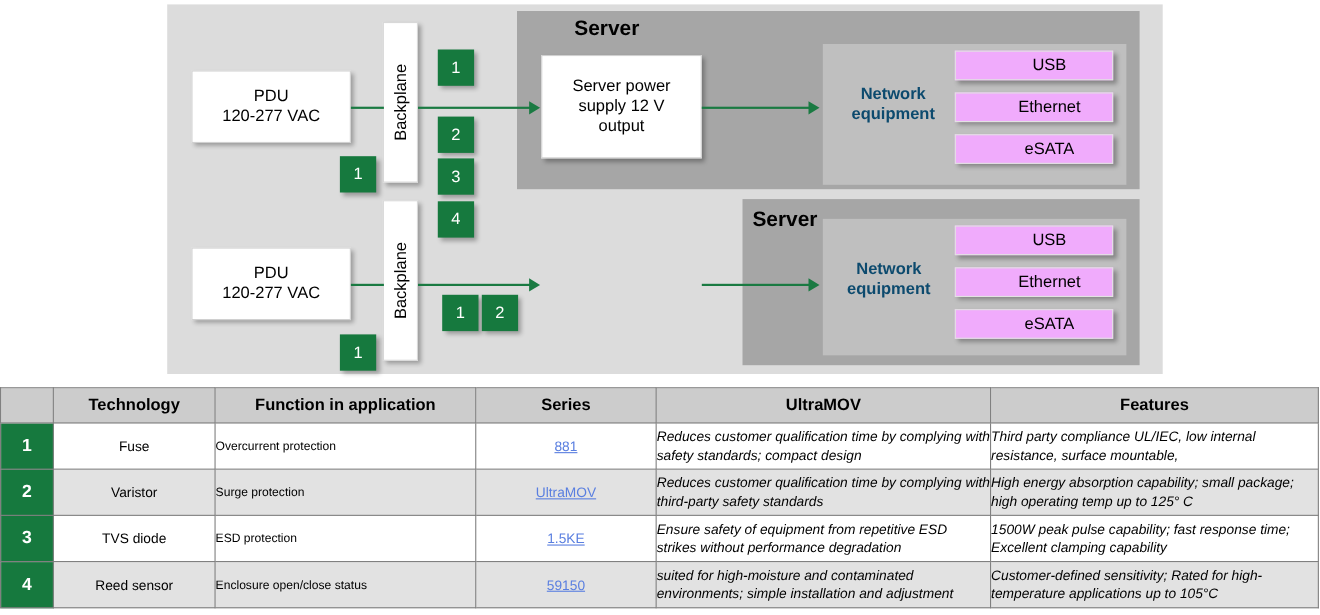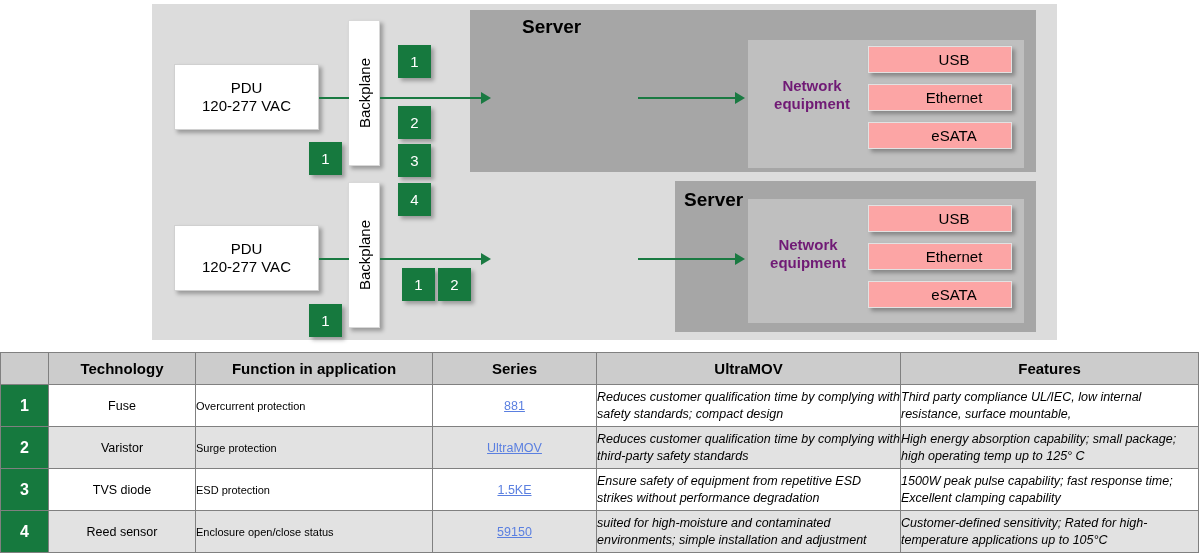--- a/index.html
+++ b/index.html
@@ -25,25 +25,25 @@
   .serverbox{
     position:absolute;background:#a6a6a6;box-sizing:border-box;
   }
   .server-title{
     position:absolute;font-weight:bold;font-size:19px;color:#000;
   }
   .neteq{
     position:absolute;background:#bfbfbf;box-sizing:border-box;
   }
   .neteq-label{
-    position:absolute;font-weight:bold;font-size:15px;color:#701a75;
+    position:absolute;font-weight:bold;font-size:15px;color:#0c4a6e;
     text-align:center;line-height:1.2;
   }
   .portbox{
-    position:absolute;background:#fca5a5;border:1px solid #e2e2e2;
+    position:absolute;background:#f0abfc;border:1px solid #e2e2e2;
     display:flex;align-items:center;justify-content:center;
     font-size:15px;color:#000;box-sizing:border-box;padding-left:28px;
   }
 
   .backplane{
     position:absolute;background:#ffffff;border:1px solid #d8d8d8;
     display:flex;align-items:center;justify-content:center;box-sizing:border-box;
   }
   .backplane span{
     writing-mode:vertical-rl;transform:rotate(180deg);
@@ -110,20 +110,27 @@
 
   <div class="neteq" style="left:596px;top:36px;width:276px;height:128px;"></div>
   <div class="neteq-label" style="left:610px;top:73px;width:100px;">
     <div>Network</div>
     <div>equipment</div>
   </div>
   <div class="portbox shadowbox" style="left:716px;top:42px;width:144px;height:27px;">USB</div>
   <div class="portbox shadowbox" style="left:716px;top:80px;width:144px;height:27px;">Ethernet</div>
   <div class="portbox shadowbox" style="left:716px;top:118px;width:144px;height:27px;">eSATA</div>
 
+  <div class="whitebox shadowbox" style="left:340px;top:46px;width:146px;height:94px;font-size:15px;">
+    <div>
+      <div>Server power</div>
+      <div>supply 12 V</div>
+      <div>output</div>
+    </div>
+  </div>
 
   <div class="whitebox shadowbox" style="left:22px;top:60px;width:145px;height:66px;font-size:15px;">
     <div>
       <div>PDU</div>
       <div>120-277 VAC</div>
     </div>
   </div>
 
   <div class="backplane shadowbox" style="left:196px;top:16px;width:32px;height:146px;">
     <span>Backplane</span>

